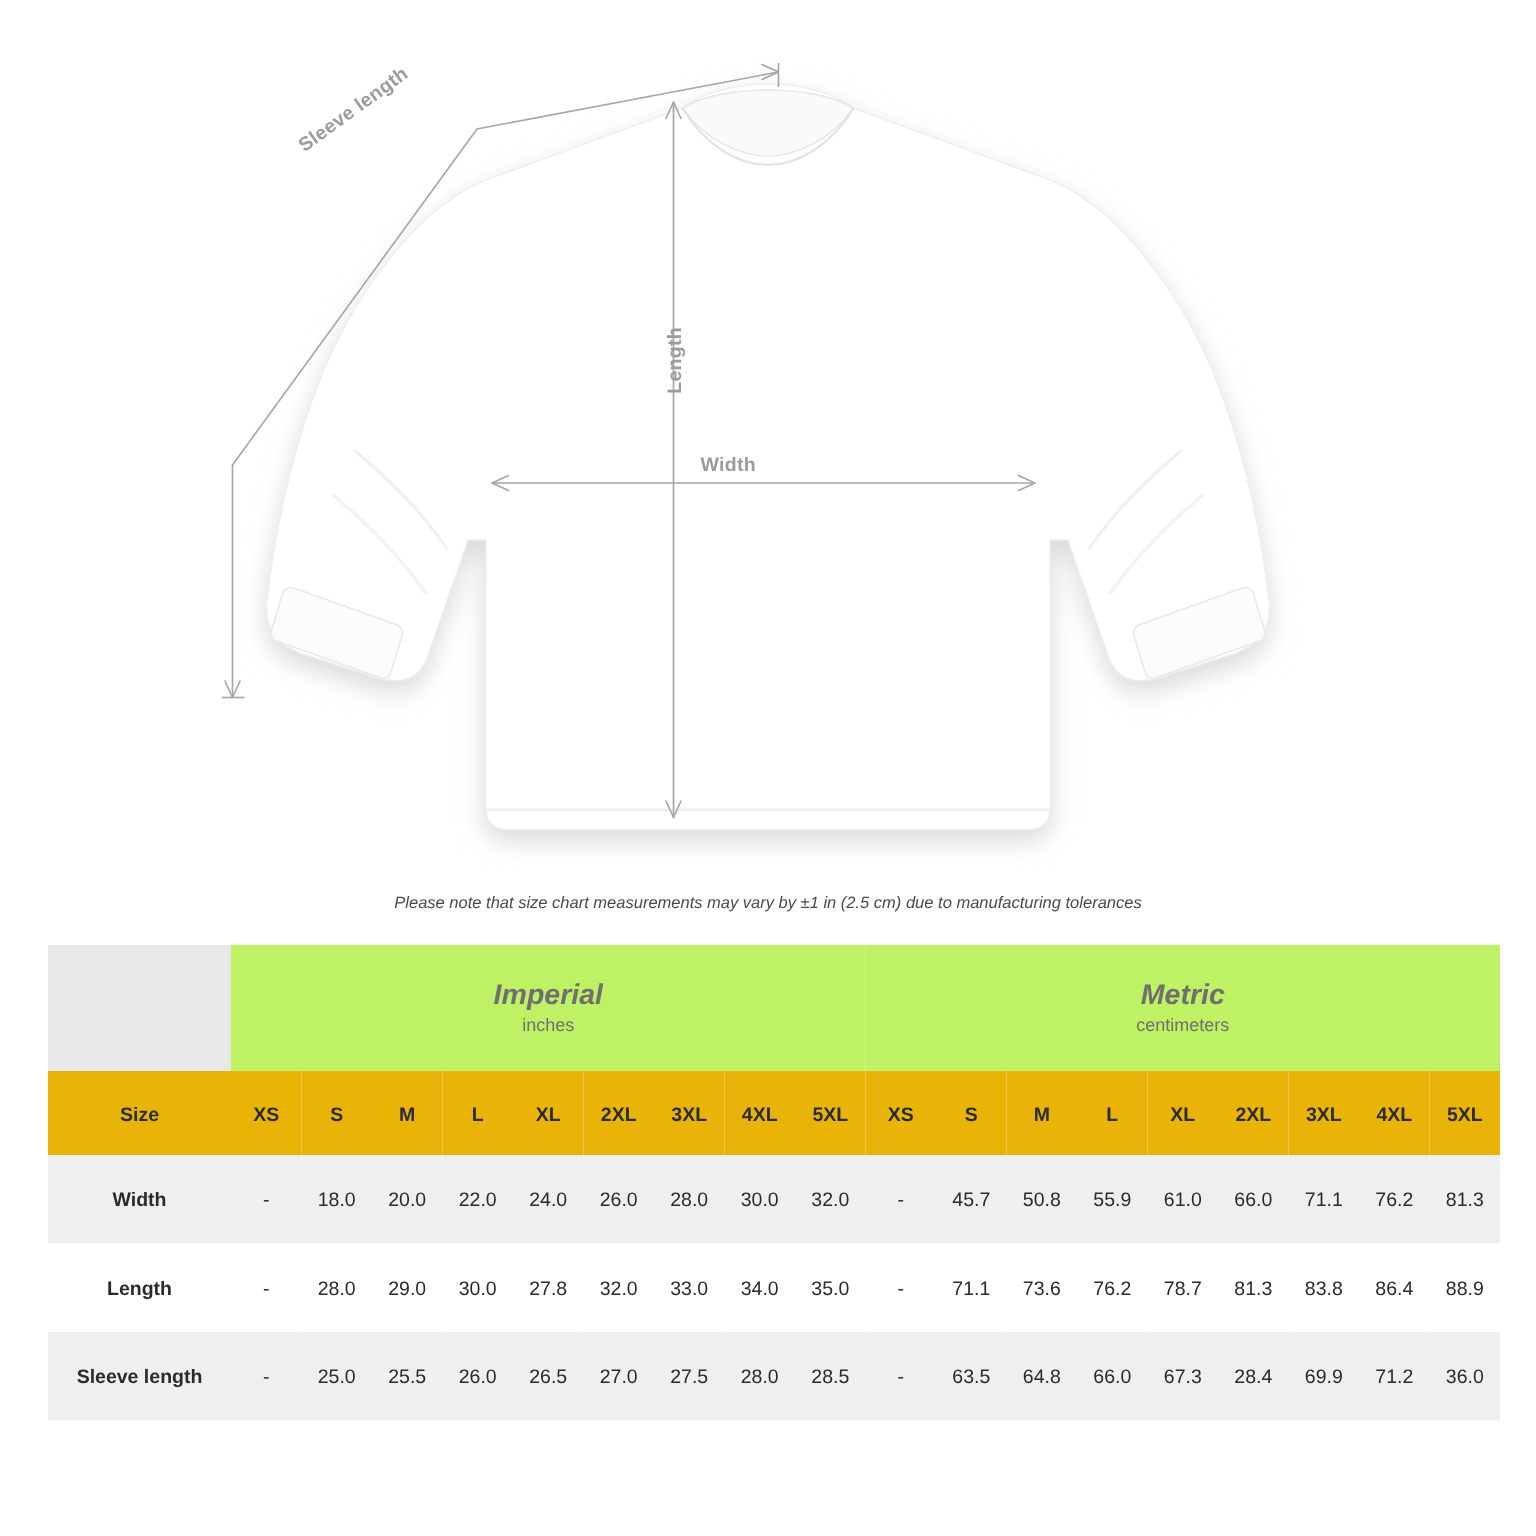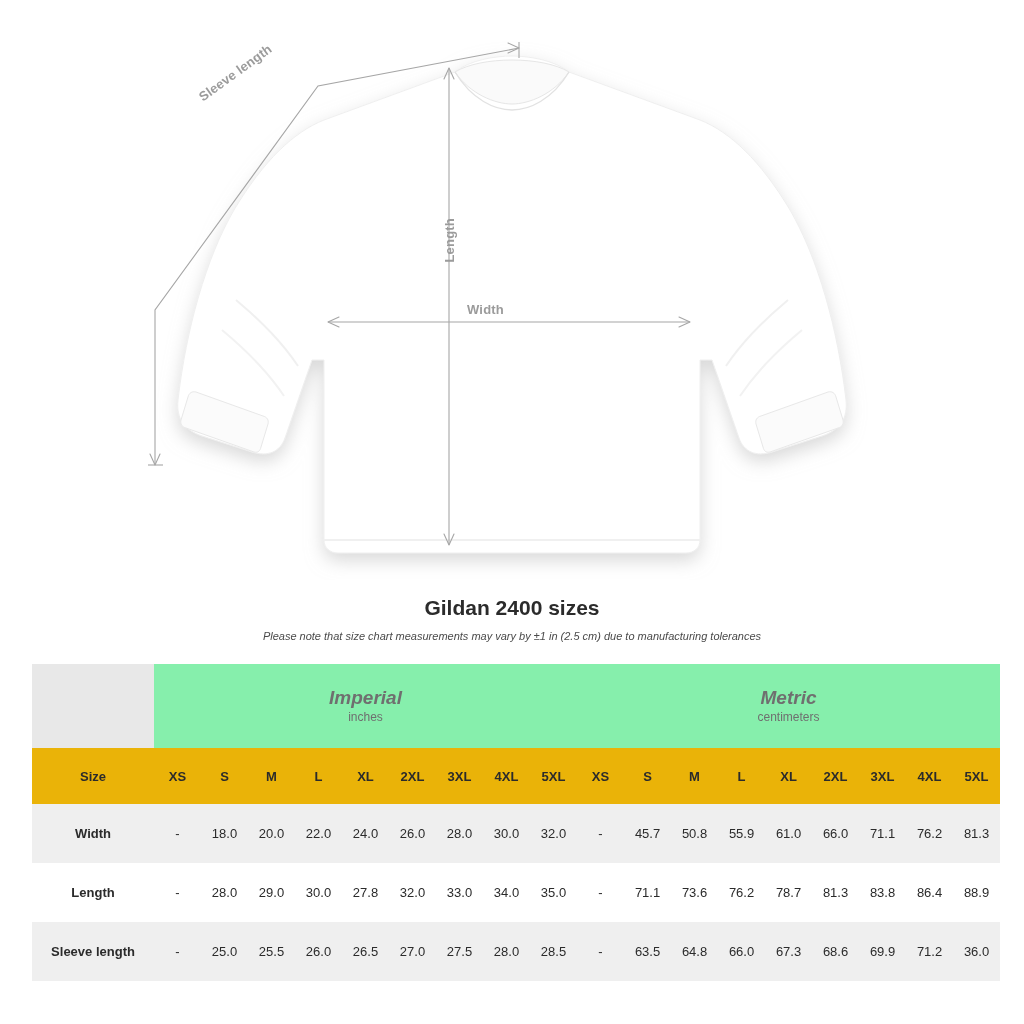--- a/index.html
+++ b/index.html
@@ -83,21 +83,21 @@
   table.size-table td,
   table.size-table th {
     text-align: center;
     font-size: 13px;
     color: #2b2b2b;
     padding: 0;
     border: none;
   }
   
   .unit-row td {
-    background: #86efac;
+    background: #bef264;
     height: 84px;
     vertical-align: middle;
   }
   .unit-name {
     font-size: 19px;
     font-weight: bold;
     font-style: italic;
     color: #6f6f6f;
     line-height: 1.25;
   }
@@ -218,21 +218,20 @@
       <path d="M690,322 l-11,-5 m11,5 l-11,5" stroke-linecap="round"></path>
     </g>
   </svg>
 
   <div class="dim-label" id="label-sleeve">Sleeve length</div>
   <div class="dim-label" id="label-length">Length</div>
   <div class="dim-label" id="label-width">Width</div>
 </div>
 
 <div class="title-block">
-  <h1 class="chart-title">Gildan 2400 sizes</h1>
   <p class="chart-note">Please note that size chart measurements may vary by ±1 in (2.5 cm) due to manufacturing tolerances</p>
 </div>
 
 <div class="table-wrap">
   <table class="size-table">
     <colgroup>
       <col class="col-label">
       <col class="col-val">
         <col class="col-val">
         <col class="col-val">
@@ -341,20 +340,20 @@
         <td>26.5</td>
         <td>27.0</td>
         <td>27.5</td>
         <td>28.0</td>
         <td>28.5</td>
         <td class="vline">-</td>
         <td>63.5</td>
         <td>64.8</td>
         <td>66.0</td>
         <td>67.3</td>
-        <td>68.6</td>
+        <td>28.4</td>
         <td>69.9</td>
         <td>71.2</td>
         <td>36.0</td>
       </tr>
     </tbody>
   </table>
 </div>
 
 </body></html>

